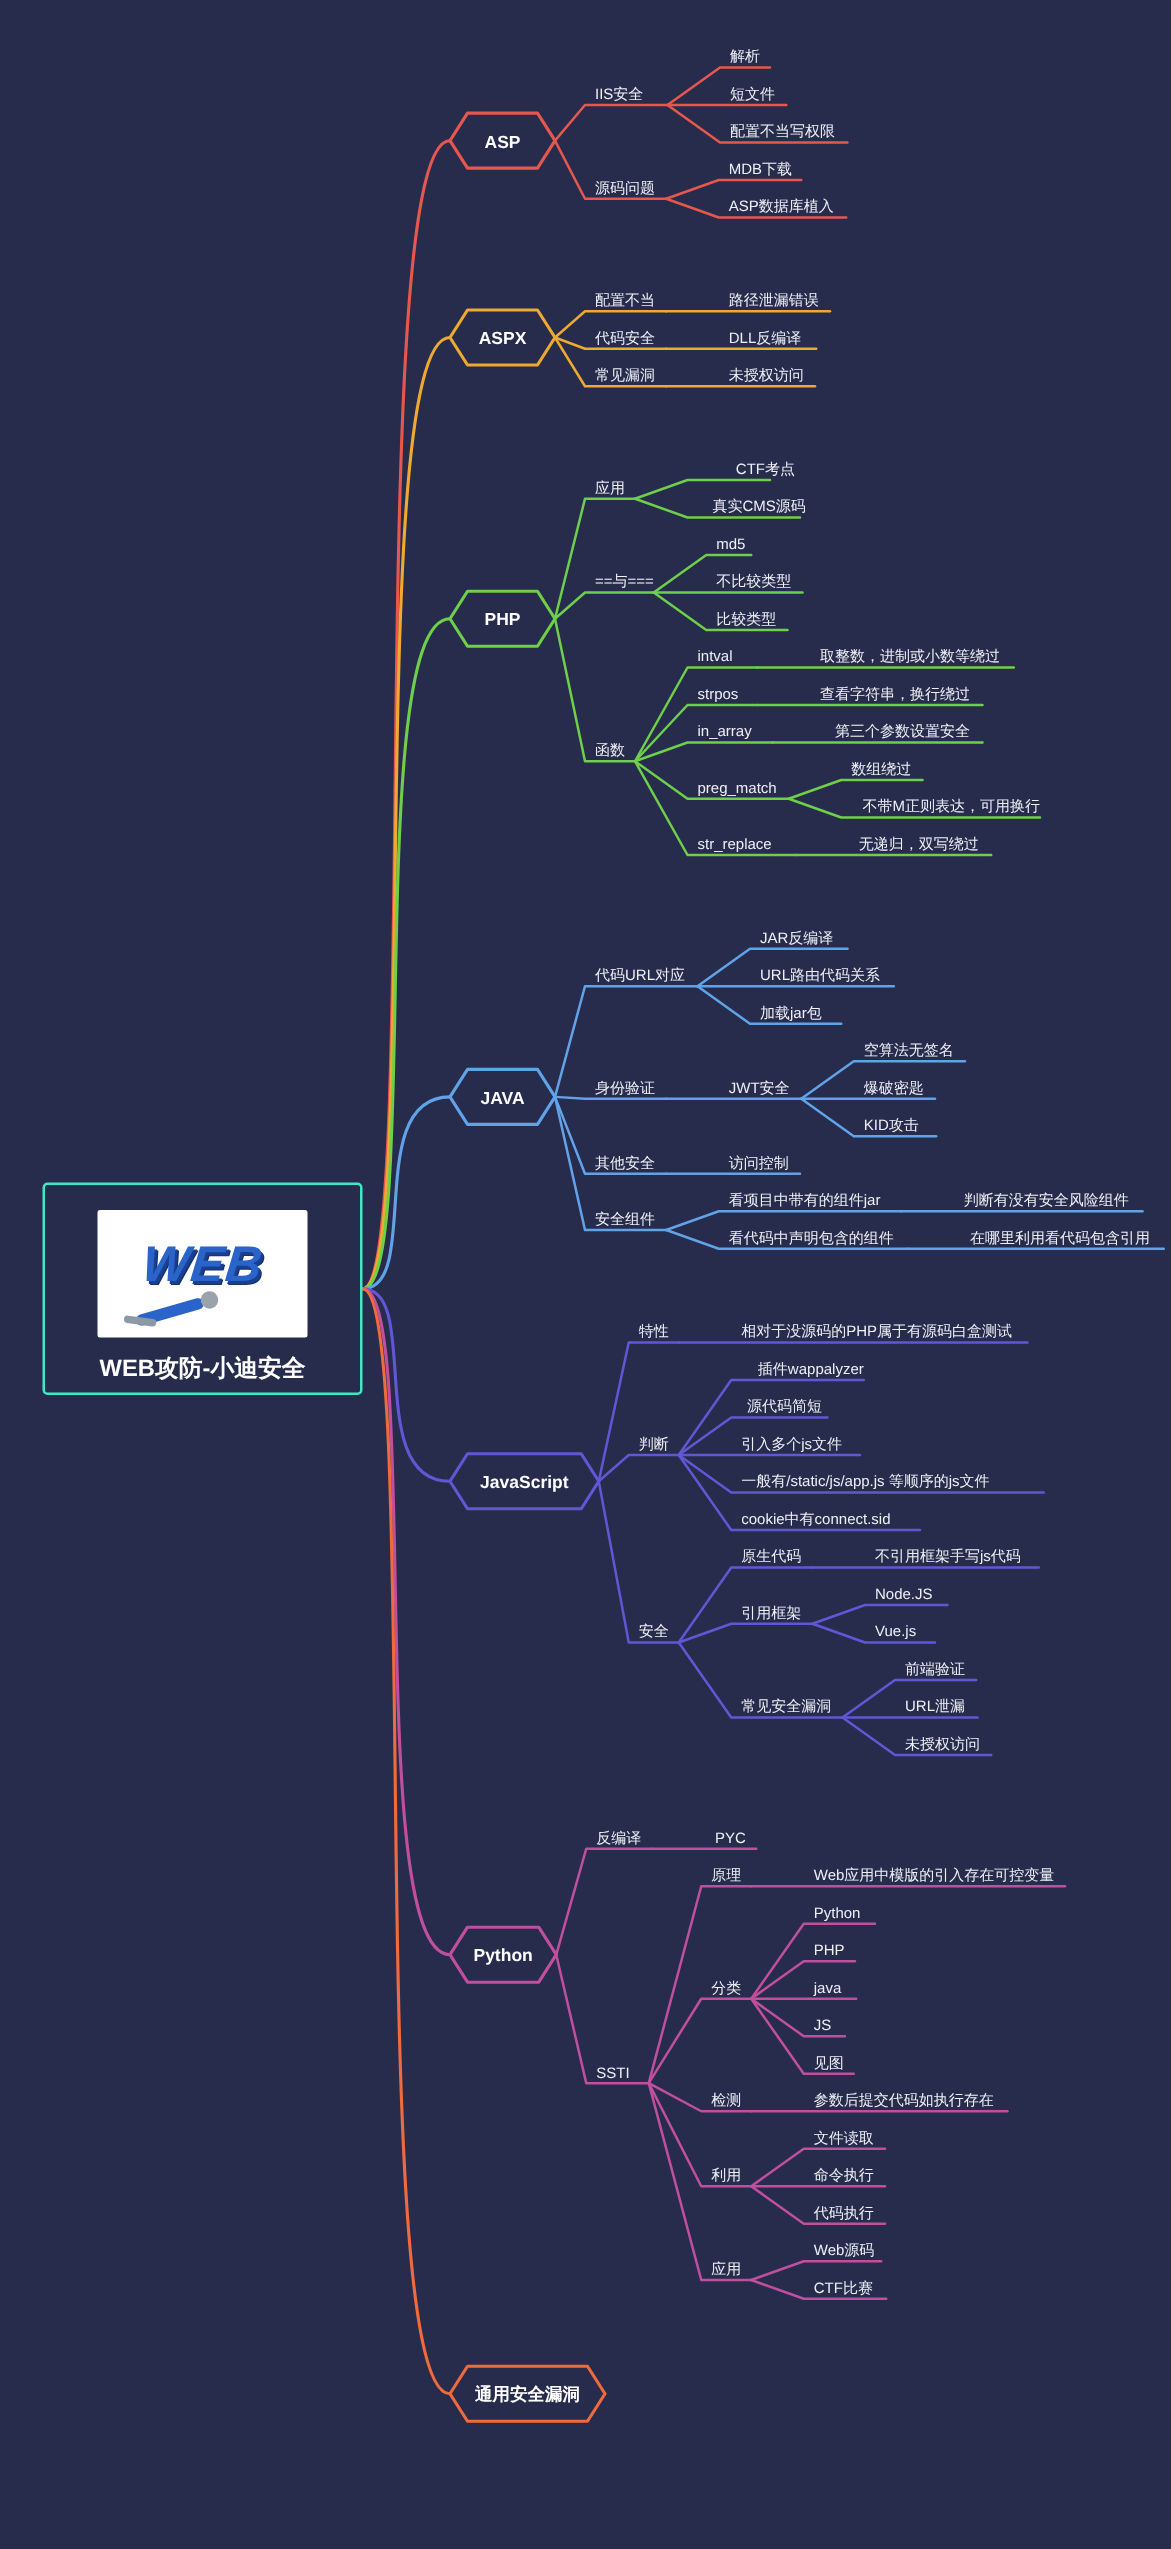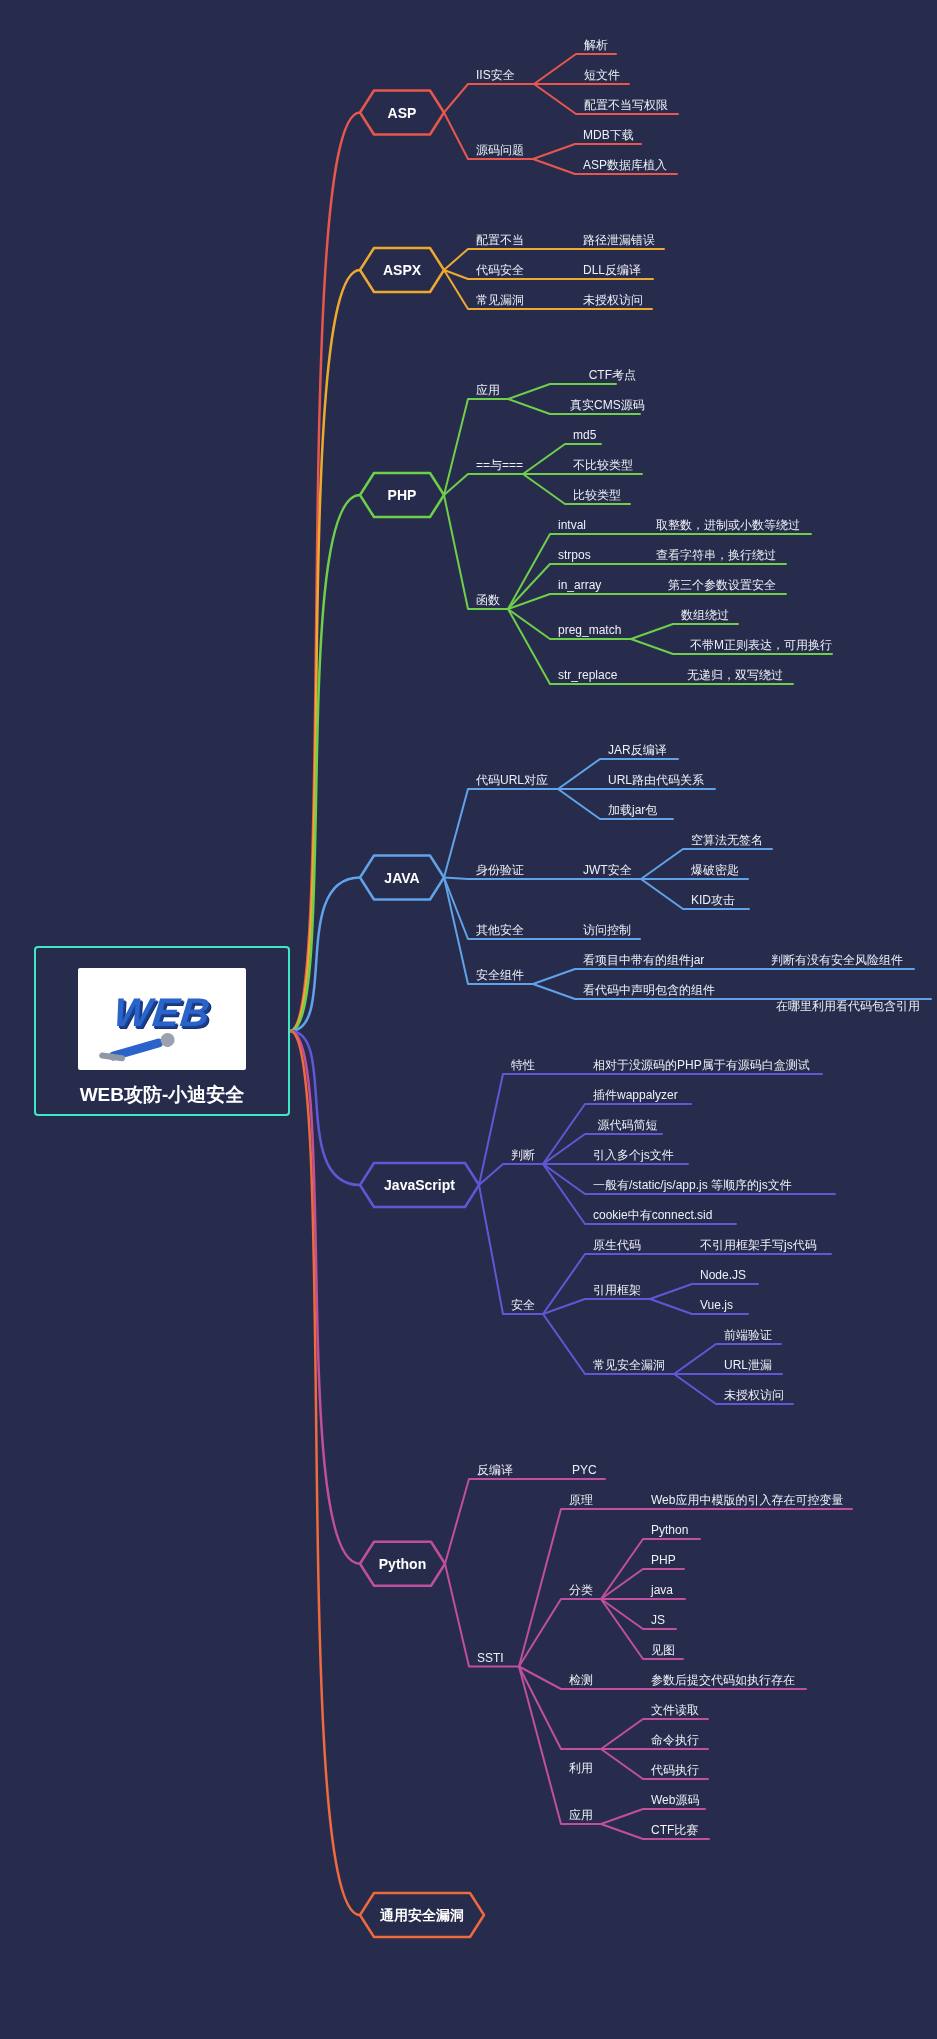--- a/index.html
+++ b/index.html
@@ -207,26 +207,26 @@
       <div class="mm-label" style="left: 575px; top: 861px; width: 66px;">JWT安全</div>
       <div class="mm-label" style="left: 683px; top: 831px; width: 89px;">空算法无签名</div>
       <div class="mm-label" style="left: 683px; top: 861px; width: 65px;">爆破密匙</div>
       <div class="mm-label" style="left: 683px; top: 891px; width: 66px;">KID攻击</div>
       <div class="mm-label" style="left: 468px; top: 921px; width: 65px;">其他安全</div>
       <div class="mm-label" style="left: 575px; top: 921px; width: 65px;">访问控制</div>
       <div class="mm-label" style="left: 468px; top: 966px; width: 65px;">安全组件</div>
       <div class="mm-label" style="left: 575px; top: 951px; width: 146px;">看项目中带有的组件jar</div>
       <div class="mm-label" style="left: 763px; top: 951px; width: 151px;">判断有没有安全风险组件</div>
       <div class="mm-label" style="left: 575px; top: 981px; width: 151px;">看代码中声明包含的组件</div>
-      <div class="mm-label" style="left: 768px; top: 981px; width: 163px; margin-top: 16px;">在哪里利用看代码包含引用</div>
+      <div class="mm-label" style="left: 768px; top: 981px; width: 163px;">在哪里利用看代码包含引用</div>
       <div class="mm-hex-label" style="left: 360px; top: 1175px; width: 119px;">JavaScript</div>
       <div class="mm-label" style="left: 503px; top: 1056px; width: 40px;">特性</div>
       <div class="mm-label" style="left: 585px; top: 1056px; width: 237px;">相对于没源码的PHP属于有源码白盒测试</div>
       <div class="mm-label" style="left: 503px; top: 1146px; width: 40px;">判断</div>
-      <div class="mm-label" style="left: 585px; top: 1086px; width: 106px;">插件wappalyzer</div>
+      <div class="mm-label" style="left: 585px; top: 1086px; width: 106px; text-align: right;">插件wappalyzer</div>
       <div class="mm-label" style="left: 585px; top: 1116px; width: 77px; text-align: center;">源代码简短</div>
       <div class="mm-label" style="left: 585px; top: 1146px; width: 103px;">引入多个js文件</div>
       <div class="mm-label" style="left: 585px; top: 1176px; width: 250px;">一般有/static/js/app.js 等顺序的js文件</div>
       <div class="mm-label" style="left: 585px; top: 1206px; width: 151px;">cookie中有connect.sid</div>
       <div class="mm-label" style="left: 503px; top: 1296px; width: 40px;">安全</div>
       <div class="mm-label" style="left: 585px; top: 1236px; width: 65px;">原生代码</div>
       <div class="mm-label" style="left: 692px; top: 1236px; width: 139px;">不引用框架手写js代码</div>
       <div class="mm-label" style="left: 585px; top: 1281px; width: 65px;">引用框架</div>
       <div class="mm-label" style="left: 692px; top: 1266px; width: 66px;">Node.JS</div>
       <div class="mm-label" style="left: 692px; top: 1296px; width: 56px;">Vue.js</div>
@@ -241,21 +241,21 @@
       <div class="mm-label" style="left: 561px; top: 1491px; width: 40px;">原理</div>
       <div class="mm-label" style="left: 643px; top: 1491px; width: 209px;">Web应用中模版的引入存在可控变量</div>
       <div class="mm-label" style="left: 561px; top: 1581px; width: 40px;">分类</div>
       <div class="mm-label" style="left: 643px; top: 1521px; width: 57px;">Python</div>
       <div class="mm-label" style="left: 643px; top: 1551px; width: 41px;">PHP</div>
       <div class="mm-label" style="left: 643px; top: 1581px; width: 42px;">java</div>
       <div class="mm-label" style="left: 643px; top: 1611px; width: 33px;">JS</div>
       <div class="mm-label" style="left: 643px; top: 1641px; width: 40px;">见图</div>
       <div class="mm-label" style="left: 561px; top: 1671px; width: 40px;">检测</div>
       <div class="mm-label" style="left: 643px; top: 1671px; width: 163px;">参数后提交代码如执行存在</div>
-      <div class="mm-label" style="left: 561px; top: 1731px; width: 40px; margin-top: 28px;">利用</div>
+      <div class="mm-label" style="left: 561px; top: 1731px; width: 40px;">利用</div>
       <div class="mm-label" style="left: 643px; top: 1701px; width: 65px;">文件读取</div>
       <div class="mm-label" style="left: 643px; top: 1731px; width: 65px;">命令执行</div>
       <div class="mm-label" style="left: 643px; top: 1761px; width: 65px;">代码执行</div>
       <div class="mm-label" style="left: 561px; top: 1806px; width: 40px;">应用</div>
       <div class="mm-label" style="left: 643px; top: 1791px; width: 62px;">Web源码</div>
       <div class="mm-label" style="left: 643px; top: 1821px; width: 66px;">CTF比赛</div>
       <div class="mm-hex-label" style="left: 360px; top: 1905px; width: 124px;">通用安全漏洞</div>
     </div>
   <div class="root-node" id="rootNode" style="left: 34px; top: 946px; border-color: rgb(61, 233, 197);">
     <div class="logo">

